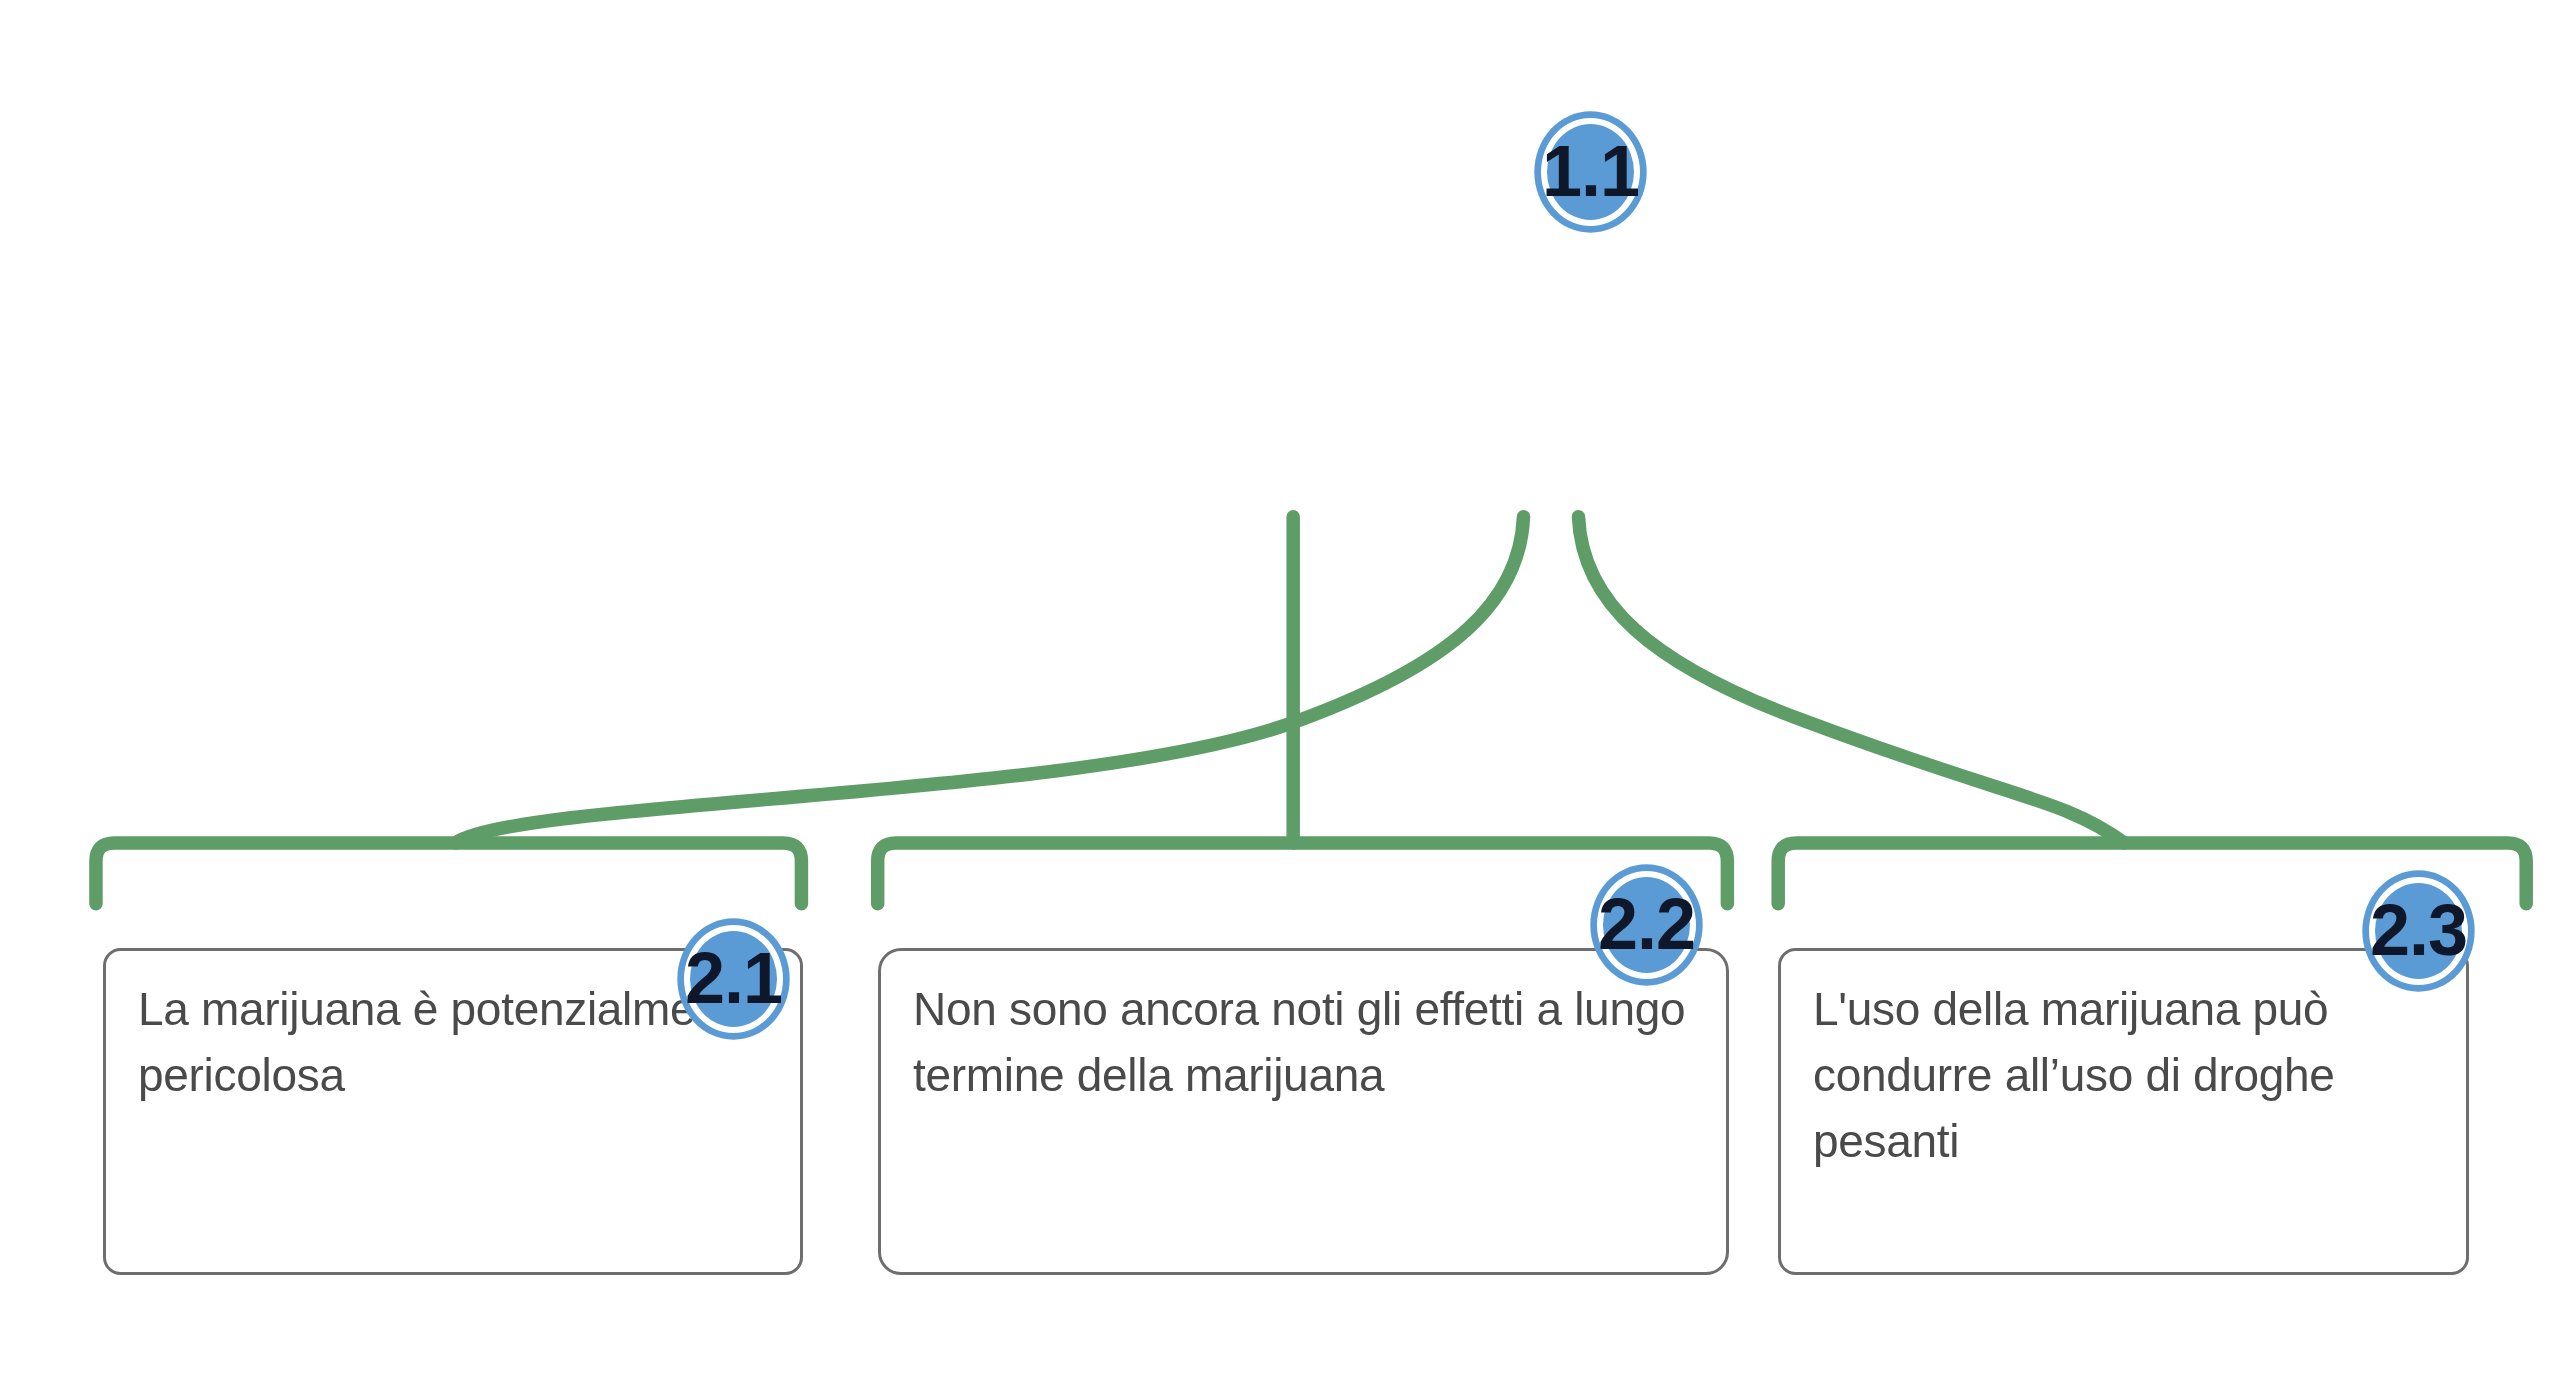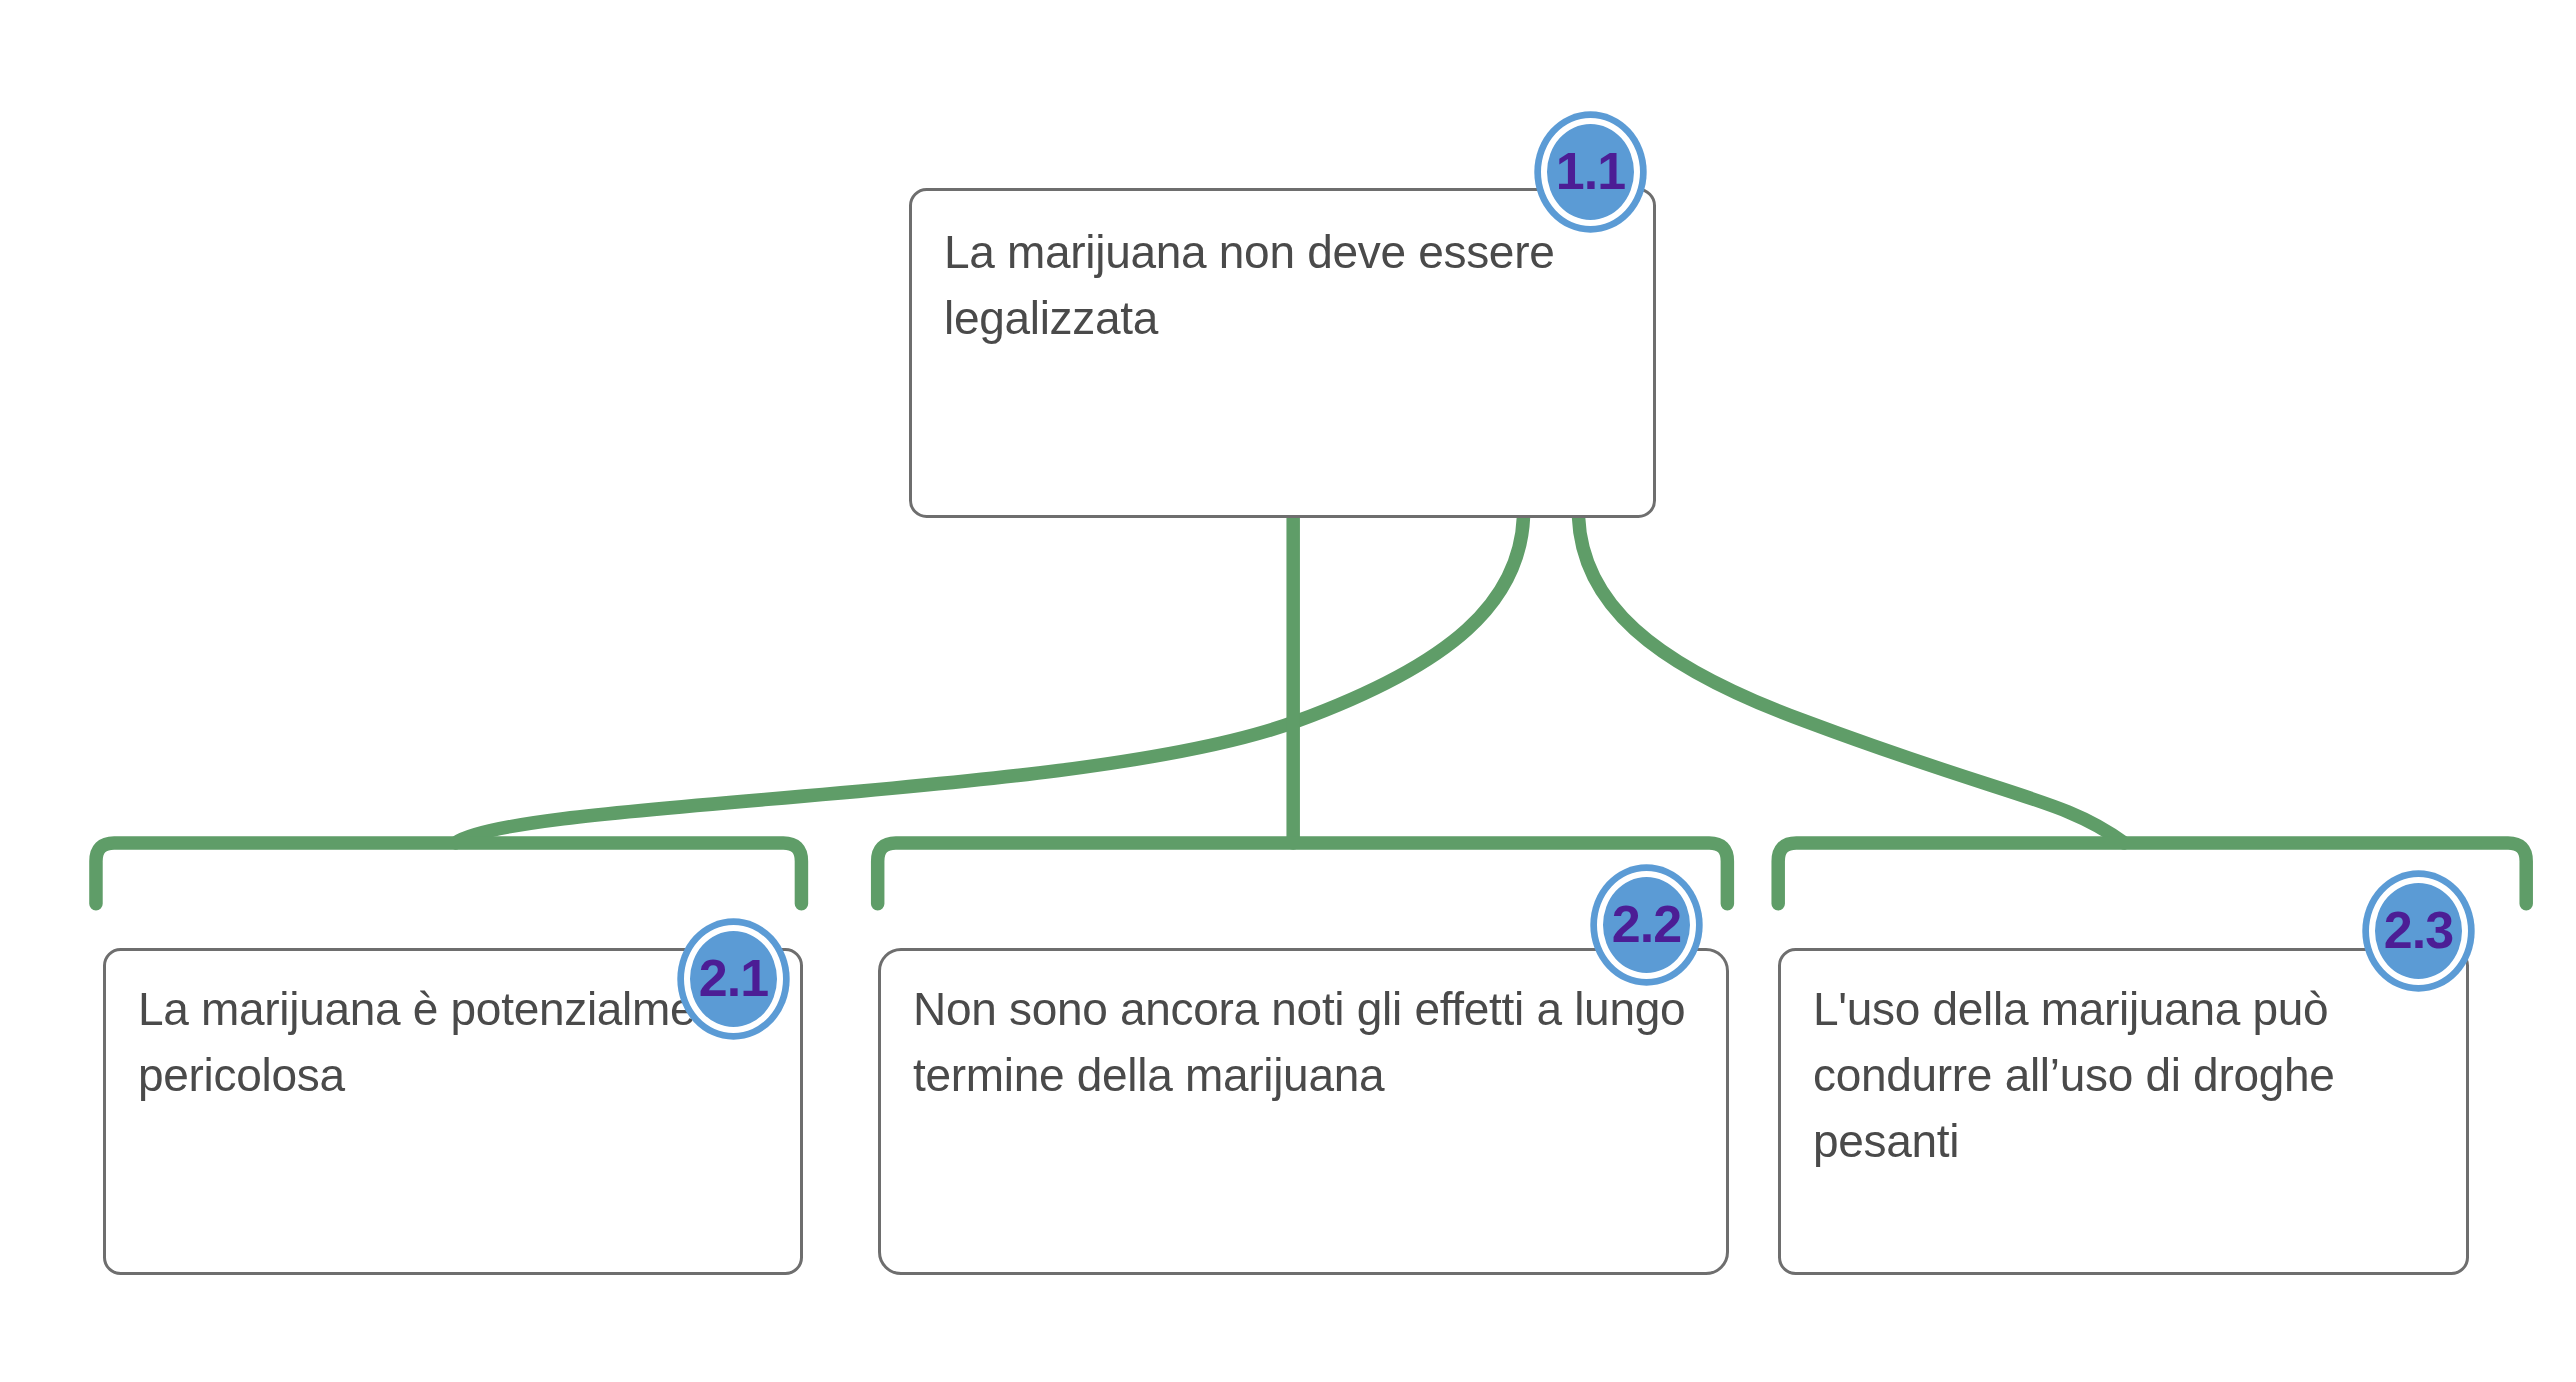--- a/index.html
+++ b/index.html
@@ -82,22 +82,22 @@
     background: #5b9bd5;
     border: 6.7px solid #ffffff;
     box-sizing: border-box;
     box-shadow: 0 0 0 6.7px #5b9bd5;
     display: flex;
     align-items: center;
     justify-content: center;
     z-index: 6;
   }
   .badge-label {
-    color: #4c1d95;
-    font-size: 52px;
+    color: #0f172a;
+    font-size: 72px;
     font-weight: 700;
     line-height: 1;
     letter-spacing: -1px;
     transform: translateY(-1px);
   }
   #badge-1-1 { left: 1541px; top: 118px; }
   #badge-2-1 { left: 684px; top: 925px; }
   #badge-2-2 { left: 1597px; top: 871px; }
   #badge-2-3 { left: 2369px; top: 877px; text-align: center; }
 </style>
@@ -116,23 +116,20 @@
       <path d="M 3043 996 C 3050 1160 3180 1280 3480 1390 C 3880 1540 3980 1540 4095 1625"></path>
 
       <path d="M 185 1742 L 185 1660 Q 185 1625 220 1625 L 1510 1625 Q 1545 1625 1545 1660 L 1545 1742"></path>
 
       <path d="M 1692 1742 L 1692 1660 Q 1692 1625 1727 1625 L 3295 1625 Q 3330 1625 3330 1660 L 3330 1742"></path>
 
       <path d="M 3428 1742 L 3428 1660 Q 3428 1625 3463 1625 L 4835 1625 Q 4870 1625 4870 1660 L 4870 1742"></path>
     </g>
   </svg>
 
-  <div class="node" id="node-root">
-    <span class="node-text">La marijuana non deve essere legalizzata</span>
-  </div>
   <div class="badge" id="badge-1-1">
     <span class="badge-label">1.1</span>
   </div>
 
   <div class="node" id="node-2-1">
     <span class="node-text">La marijuana è potenzialmente pericolosa</span>
   </div>
   <div class="badge" id="badge-2-1">
     <span class="badge-label">2.1</span>
   </div>

